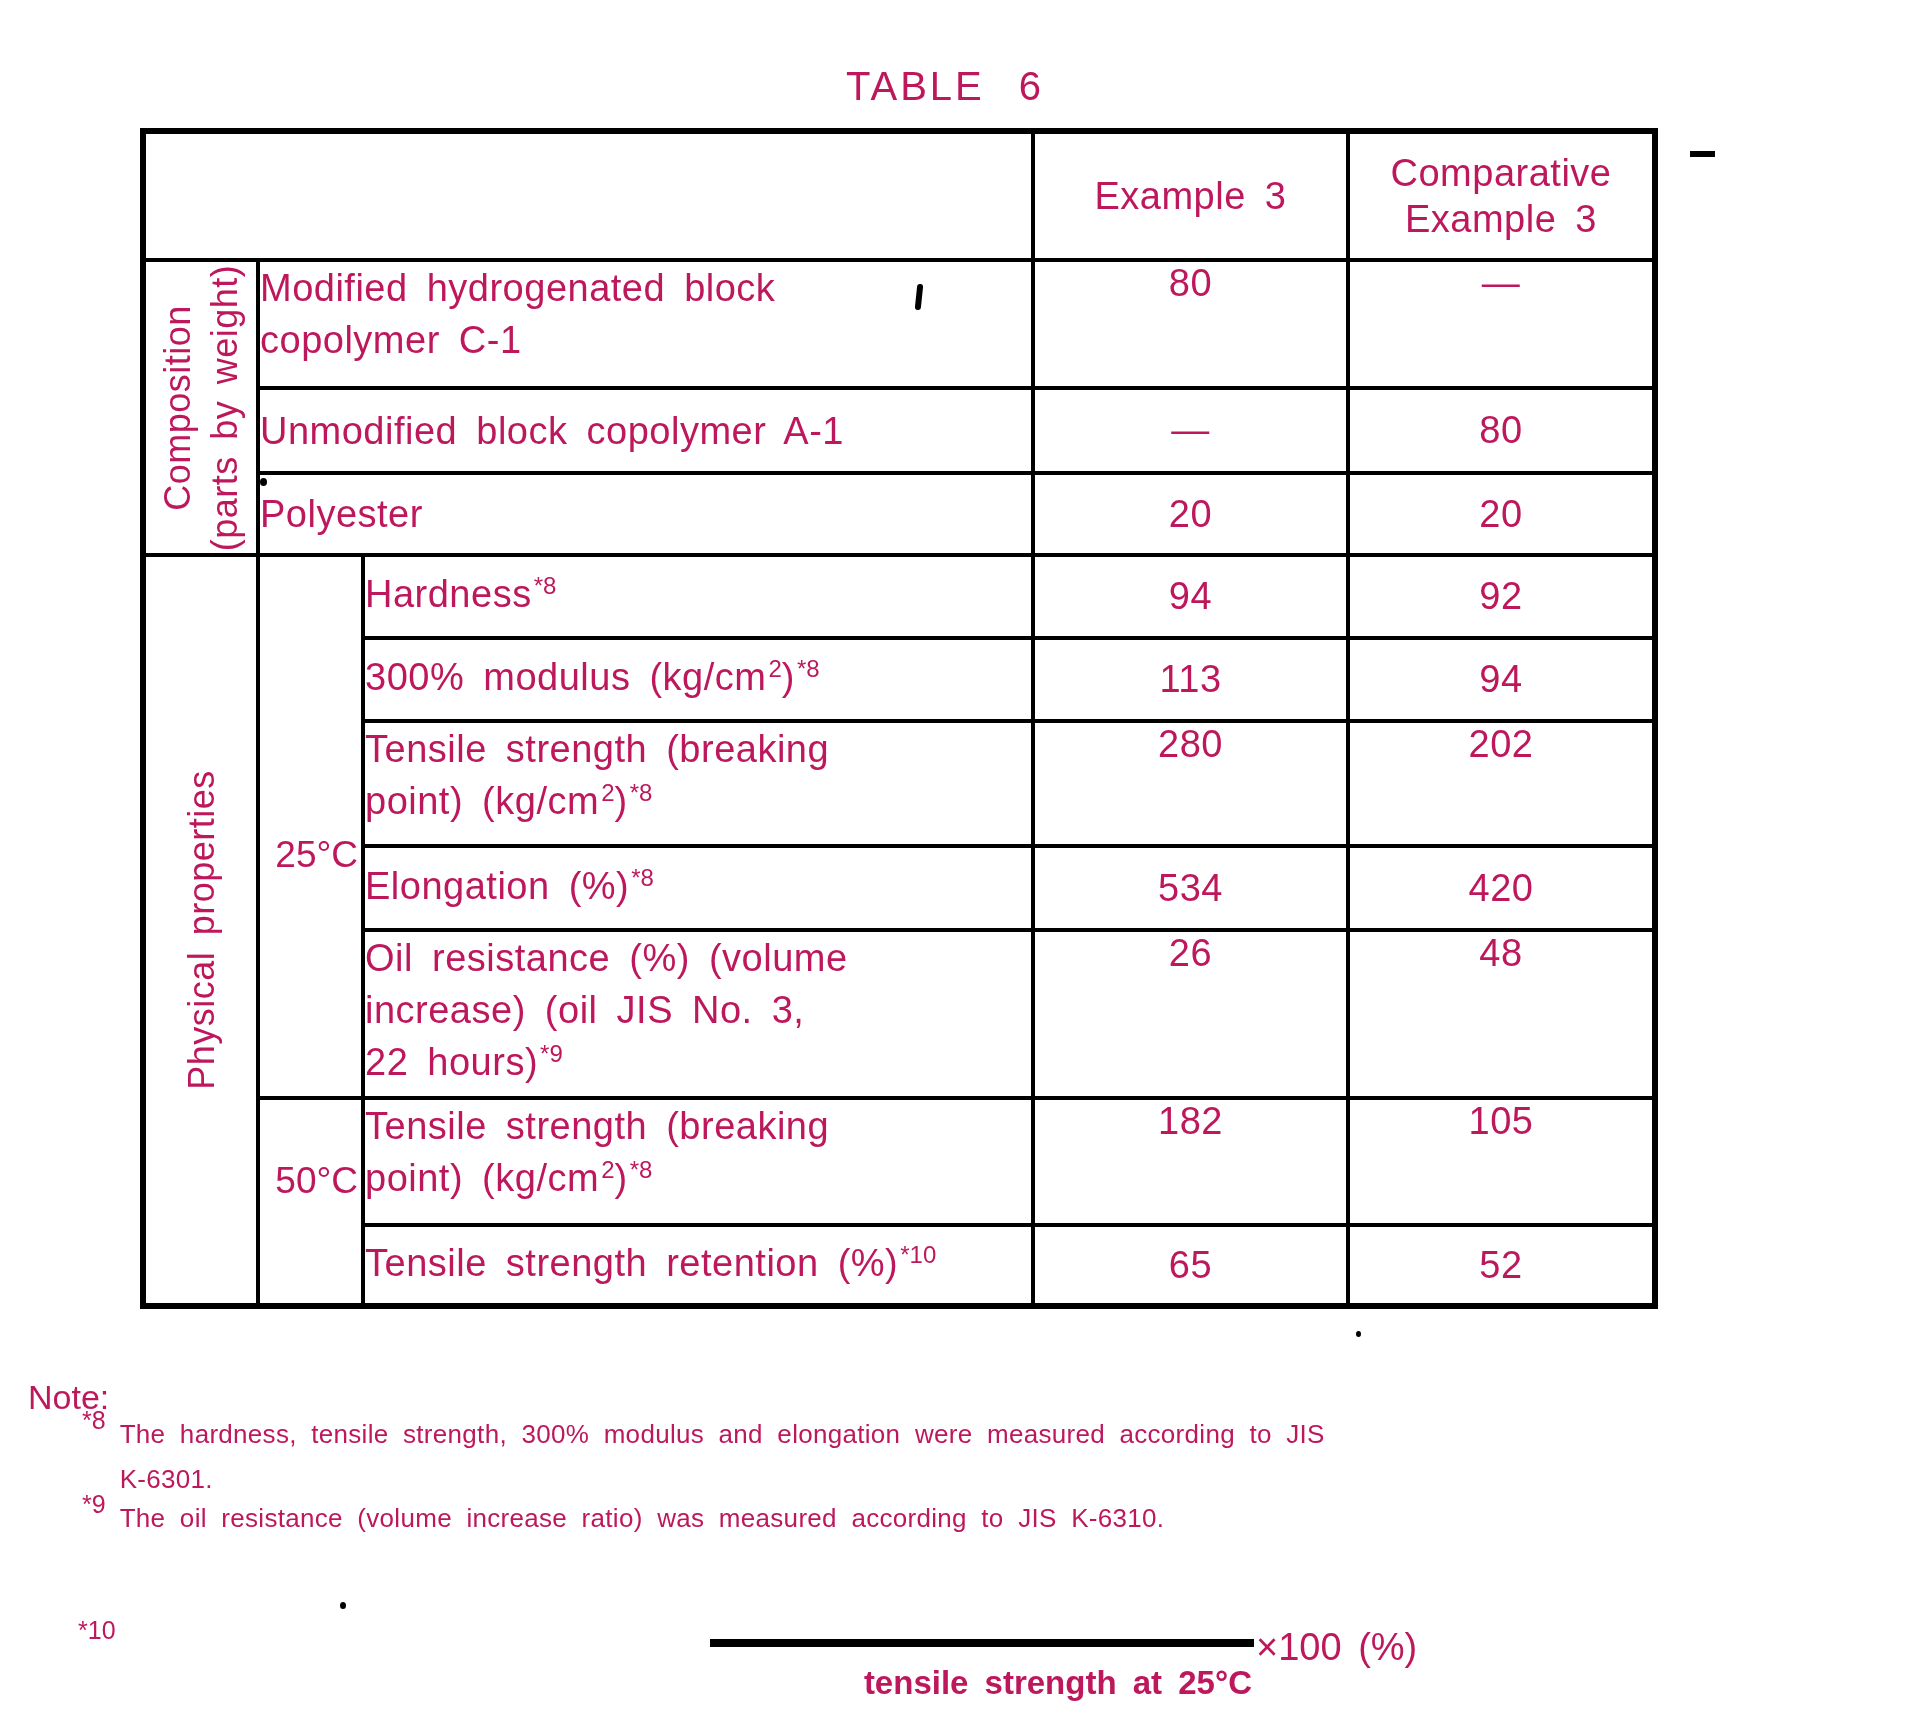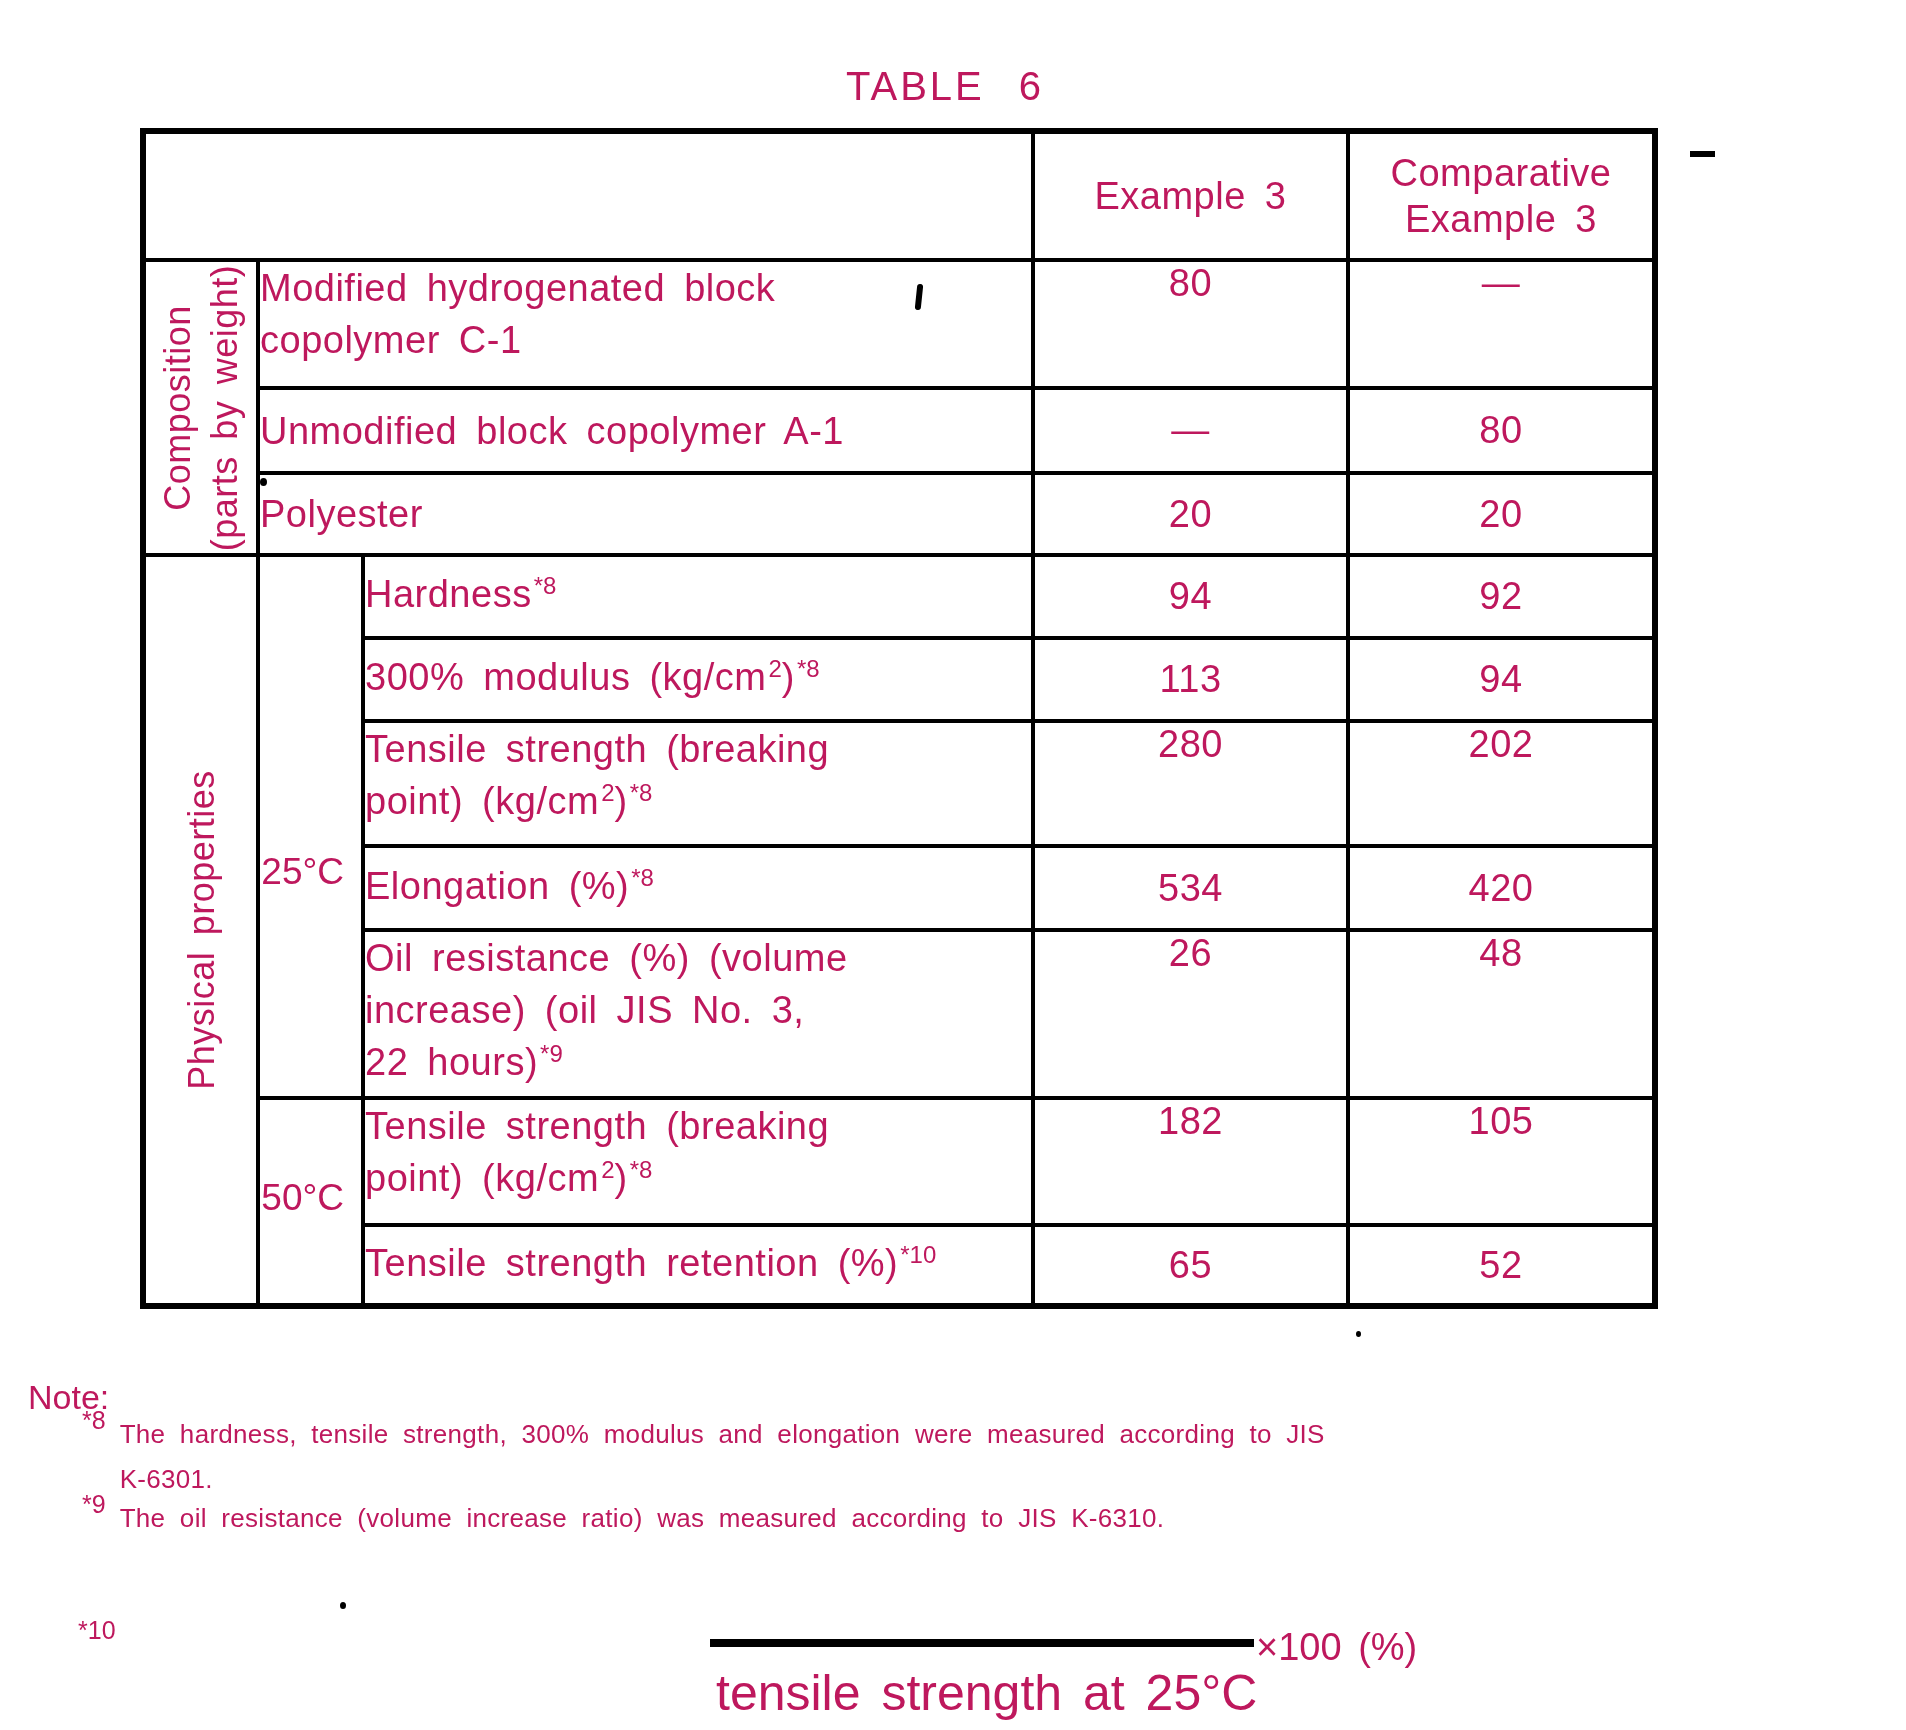--- a/index.html
+++ b/index.html
@@ -35,35 +35,35 @@
   
   td.rotc{position:relative;}
   .rot{
     position:absolute;top:50%;left:50%;
     transform:translate(-50%,-50%) rotate(-90deg);
     white-space:nowrap;text-align:center;font-size:36px;line-height:47px;letter-spacing:.5px;word-spacing:6px;
   }
   .rot span{display:block;}
   
   td.tempc{position:relative;}
-  .temp{position:absolute;right:17px;font-size:37px;white-space:nowrap;letter-spacing:0;margin-top:17px;}
+  .temp{position:absolute;right:3px;font-size:37px;white-space:nowrap;letter-spacing:0;}
   .t25{top:277px;}
   .t50{top:60px;}
   
   .note-head{position:absolute;left:28px;top:1378px;font-size:34px;}
   .note-item{position:absolute;display:flex;align-items:flex-start;}
   .n8{left:82px;top:1412px;}
   .n9{left:82px;top:1496px;}
   .note-sup{font-size:25px;margin:-6px 14px 0 0;flex:0 0 auto;}
   .note-text{font-size:26px;line-height:45px;letter-spacing:.3px;word-spacing:7px;}
   
   .f-sup{position:absolute;left:78px;top:1616px;font-size:25px;}
   .f-lead{position:absolute;left:146px;top:1626px;font-size:38px;letter-spacing:.3px;word-spacing:7px;white-space:nowrap;}
   .f-num{position:absolute;left:716px;top:1582px;width:536px;text-align:center;font-size:38px;word-spacing:7px;white-space:nowrap;}
-  .f-den{position:absolute;left:716px;top:1664px;width:536px;text-align:right;font-size:50px;word-spacing:7px;white-space:nowrap;}
+  .f-den{position:absolute;left:716px;top:1664px;width:536px;text-align:right;font-size:33px;word-spacing:7px;white-space:nowrap;font-weight:bold;}
   .f-bar{position:absolute;left:710px;top:1639px;width:544px;height:8px;background:#000;}
   .f-suf{position:absolute;left:1256px;top:1626px;font-size:38px;word-spacing:6px;white-space:nowrap;}
   
   .art{position:absolute;background:#000;}
   .a1{left:916px;top:284px;width:6px;height:26px;border-radius:3px;transform:rotate(6deg);}
   .a2{left:1690px;top:151px;width:25px;height:6px;}
   .a3{left:260px;top:478px;width:7px;height:8px;border-radius:50%;}
   .a4{left:340px;top:1602px;width:6px;height:7px;border-radius:50%;}
   .a5{left:1356px;top:1331px;width:5px;height:6px;border-radius:50%;}
 </style>

